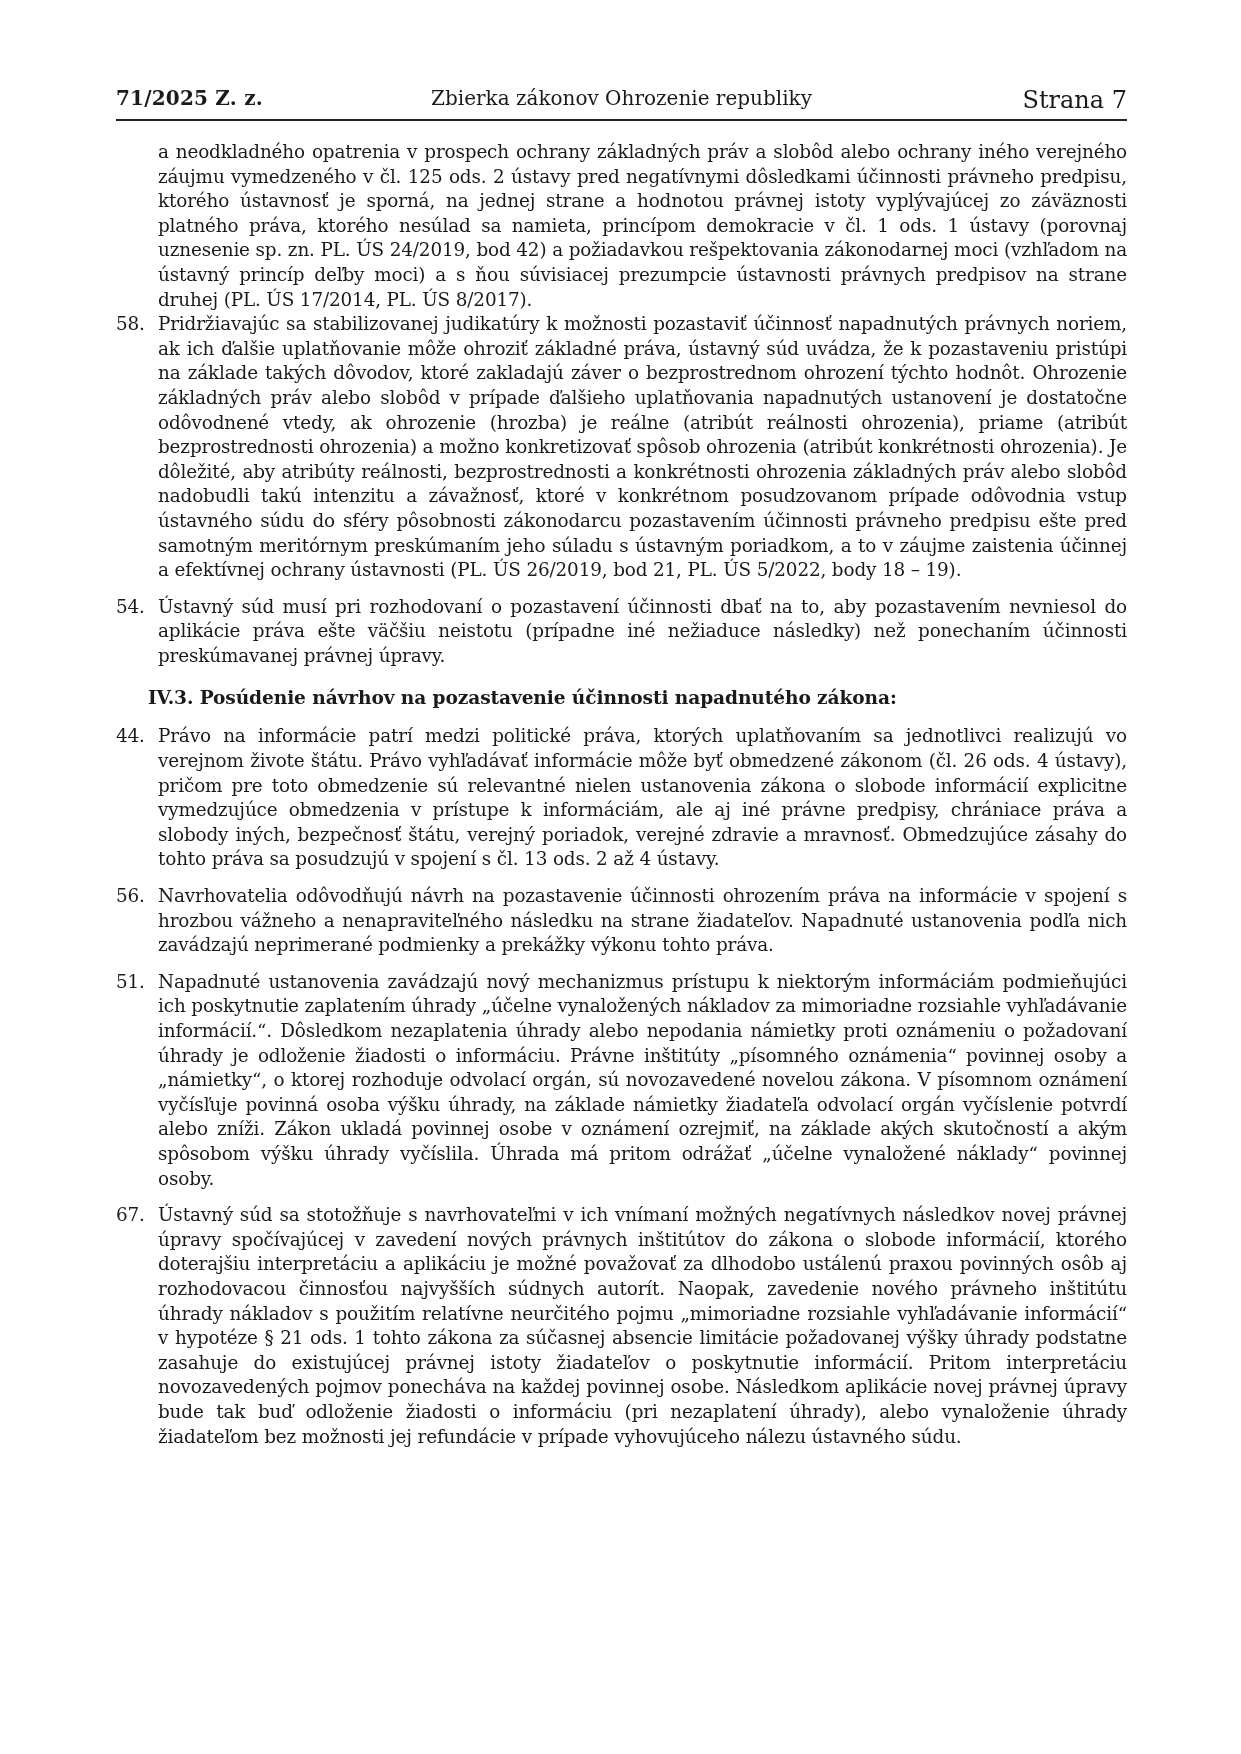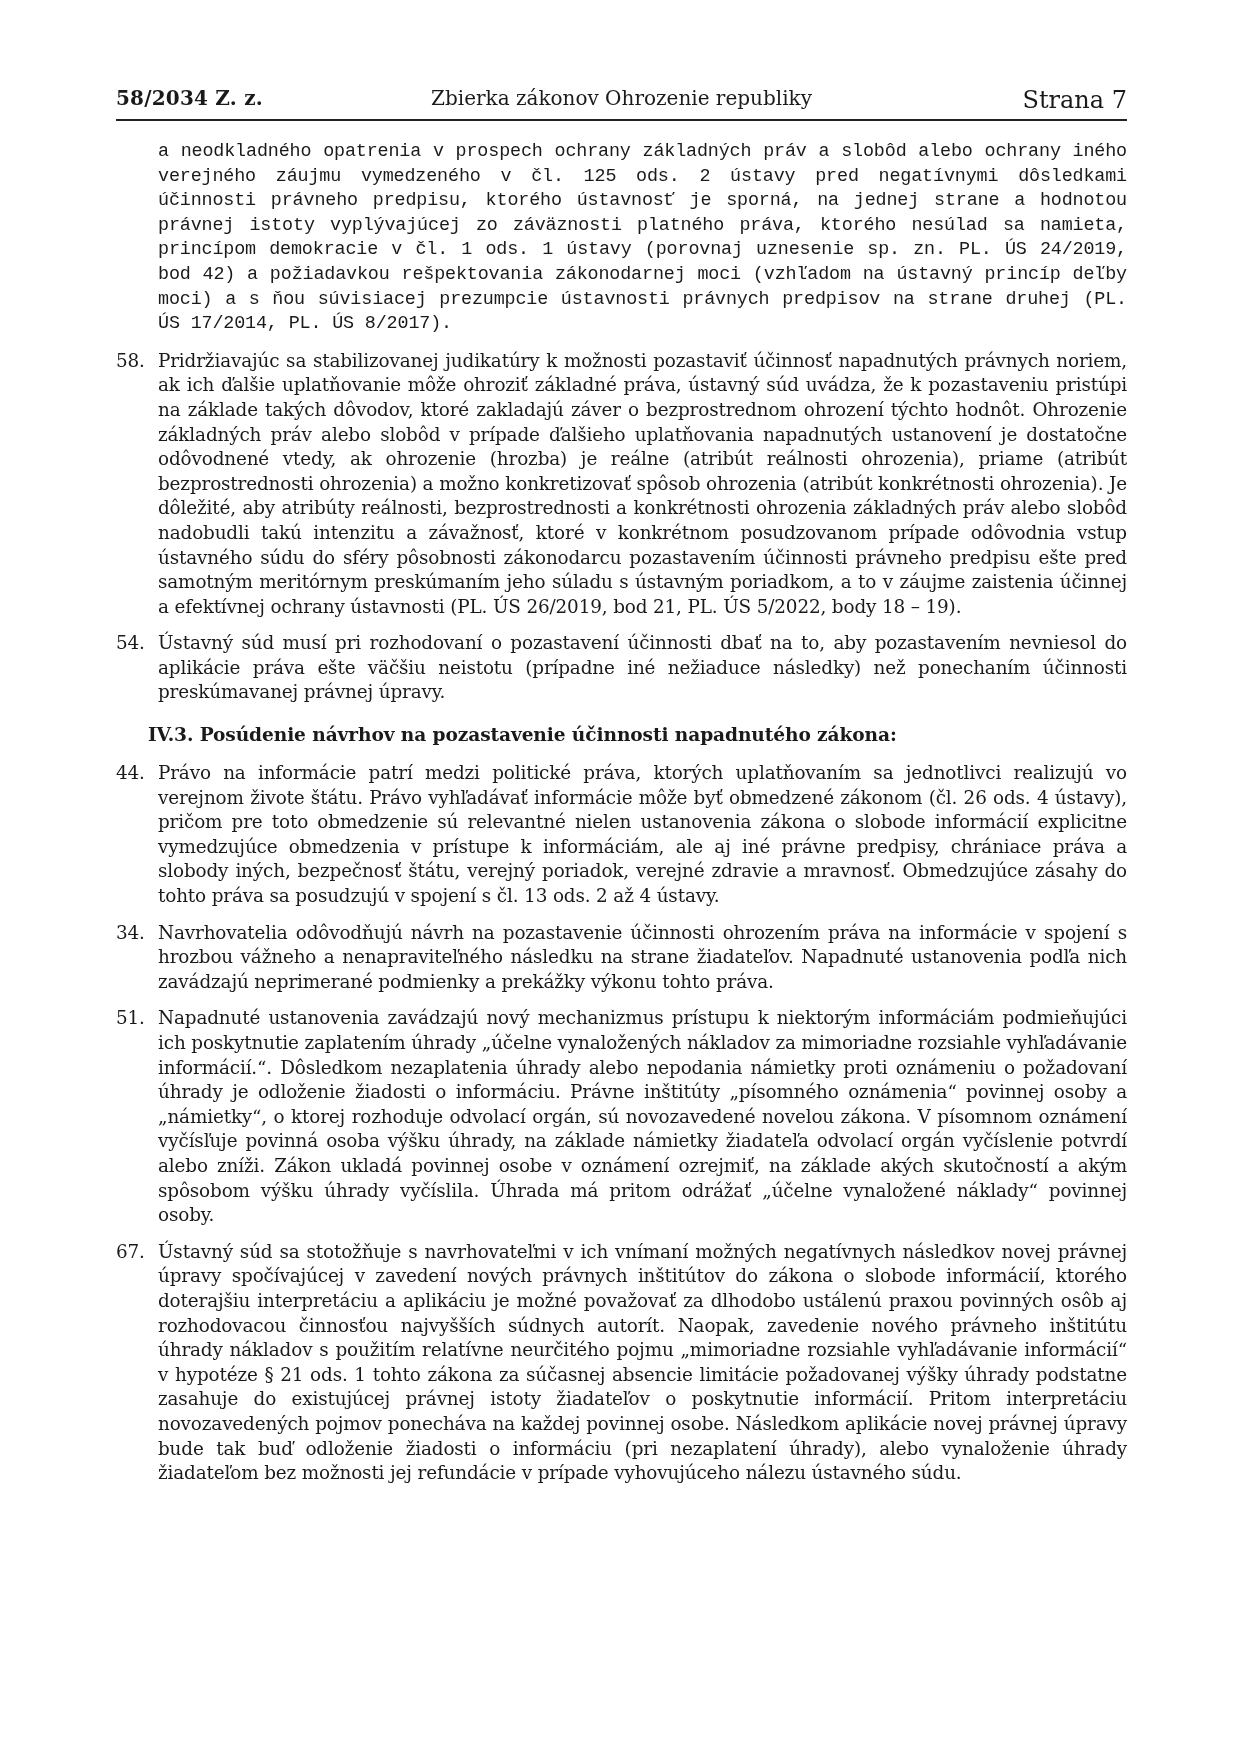--- a/index.html
+++ b/index.html
@@ -7,29 +7,29 @@
          font-family:"DejaVu Serif","Liberation Serif",serif; color:#1a1a1a; }
   .header { position:absolute; left:116px; top:86px; width:1011px; height:28px; }
   .h-left { position:absolute; left:0; top:0; font-weight:bold; font-size:20px; letter-spacing:0.2px; }
   .h-center { position:absolute; left:0; width:100%; top:0; text-align:center; font-size:20px; }
   .h-right { position:absolute; right:0; top:0; font-size:24px; }
   .rule { position:absolute; left:116px; top:119px; width:1011px; height:2px; background:#222; }
   .content { position:absolute; left:116px; top:140px; width:1011px; }
   .para { position:relative; padding-left:42px; font-size:18.4px; line-height:24.6px;
           text-align:justify; margin:0 0 12px 0; letter-spacing:-0.15px; }
   .para .num { position:absolute; left:0; top:0; }
-  .para.cont { margin-bottom:12px;font-family:Liberation Mono, monospace; }
+  .para.cont { margin-bottom:0; }
   .heading { font-weight:bold; font-size:18.6px; line-height:24px; margin:18px 0 14px 32px; letter-spacing:-0.1px; }
 </style>
 </head>
 <body>
 
 <div class="header">
   <span class="h-center">Zbierka zákonov Ohrozenie republiky</span>
-  <span class="h-left">58/2034 Z. z.</span>
+  <span class="h-left">71/2025 Z. z.</span>
   <span class="h-right">Strana 7</span>
 </div>
 <div class="rule"></div>
 
 <div class="content">
   <p class="para cont">
     <span>a neodkladného opatrenia v prospech ochrany základných práv a slobôd alebo ochrany iného verejného záujmu vymedzeného v čl. 125 ods. 2 ústavy pred negatívnymi dôsledkami účinnosti právneho predpisu, ktorého ústavnosť je sporná, na jednej strane a hodnotou právnej istoty vyplývajúcej zo záväznosti platného práva, ktorého nesúlad sa namieta, princípom demokracie v čl. 1 ods. 1 ústavy (porovnaj uznesenie sp. zn. PL. ÚS 24/2019, bod 42) a požiadavkou rešpektovania zákonodarnej moci (vzhľadom na ústavný princíp deľby moci) a s ňou súvisiacej prezumpcie ústavnosti právnych predpisov na strane druhej (PL. ÚS 17/2014, PL. ÚS 8/2017).</span>
   </p>
 
   <p class="para">
@@ -43,21 +43,21 @@
   </p>
 
   <div class="heading">IV.3. Posúdenie návrhov na pozastavenie účinnosti napadnutého zákona:</div>
 
   <p class="para">
     <span class="num">44.</span>
     <span>Právo na informácie patrí medzi politické práva, ktorých uplatňovaním sa jednotlivci realizujú vo verejnom živote štátu. Právo vyhľadávať informácie môže byť obmedzené zákonom (čl. 26 ods. 4 ústavy), pričom pre toto obmedzenie sú relevantné nielen ustanovenia zákona o slobode informácií explicitne vymedzujúce obmedzenia v prístupe k informáciám, ale aj iné právne predpisy, chrániace práva a slobody iných, bezpečnosť štátu, verejný poriadok, verejné zdravie a mravnosť. Obmedzujúce zásahy do tohto práva sa posudzujú v spojení s čl. 13 ods. 2 až 4 ústavy.</span>
   </p>
 
   <p class="para">
-    <span class="num">34.</span>
+    <span class="num">56.</span>
     <span>Navrhovatelia odôvodňujú návrh na pozastavenie účinnosti ohrozením práva na informácie v spojení s hrozbou vážneho a nenapraviteľného následku na strane žiadateľov. Napadnuté ustanovenia podľa nich zavádzajú neprimerané podmienky a prekážky výkonu tohto práva.</span>
   </p>
 
   <p class="para">
     <span class="num">51.</span>
     <span>Napadnuté ustanovenia zavádzajú nový mechanizmus prístupu k niektorým informáciám podmieňujúci ich poskytnutie zaplatením úhrady „účelne vynaložených nákladov za mimoriadne rozsiahle vyhľadávanie informácií.“. Dôsledkom nezaplatenia úhrady alebo nepodania námietky proti oznámeniu o požadovaní úhrady je odloženie žiadosti o informáciu. Právne inštitúty „písomného oznámenia“ povinnej osoby a „námietky“, o ktorej rozhoduje odvolací orgán, sú novozavedené novelou zákona. V písomnom oznámení vyčísľuje povinná osoba výšku úhrady, na základe námietky žiadateľa odvolací orgán vyčíslenie potvrdí alebo zníži. Zákon ukladá povinnej osobe v oznámení ozrejmiť, na základe akých skutočností a akým spôsobom výšku úhrady vyčíslila. Úhrada má pritom odrážať „účelne vynaložené náklady“ povinnej osoby.</span>
   </p>
 
   <p class="para">
     <span class="num">67.</span>

